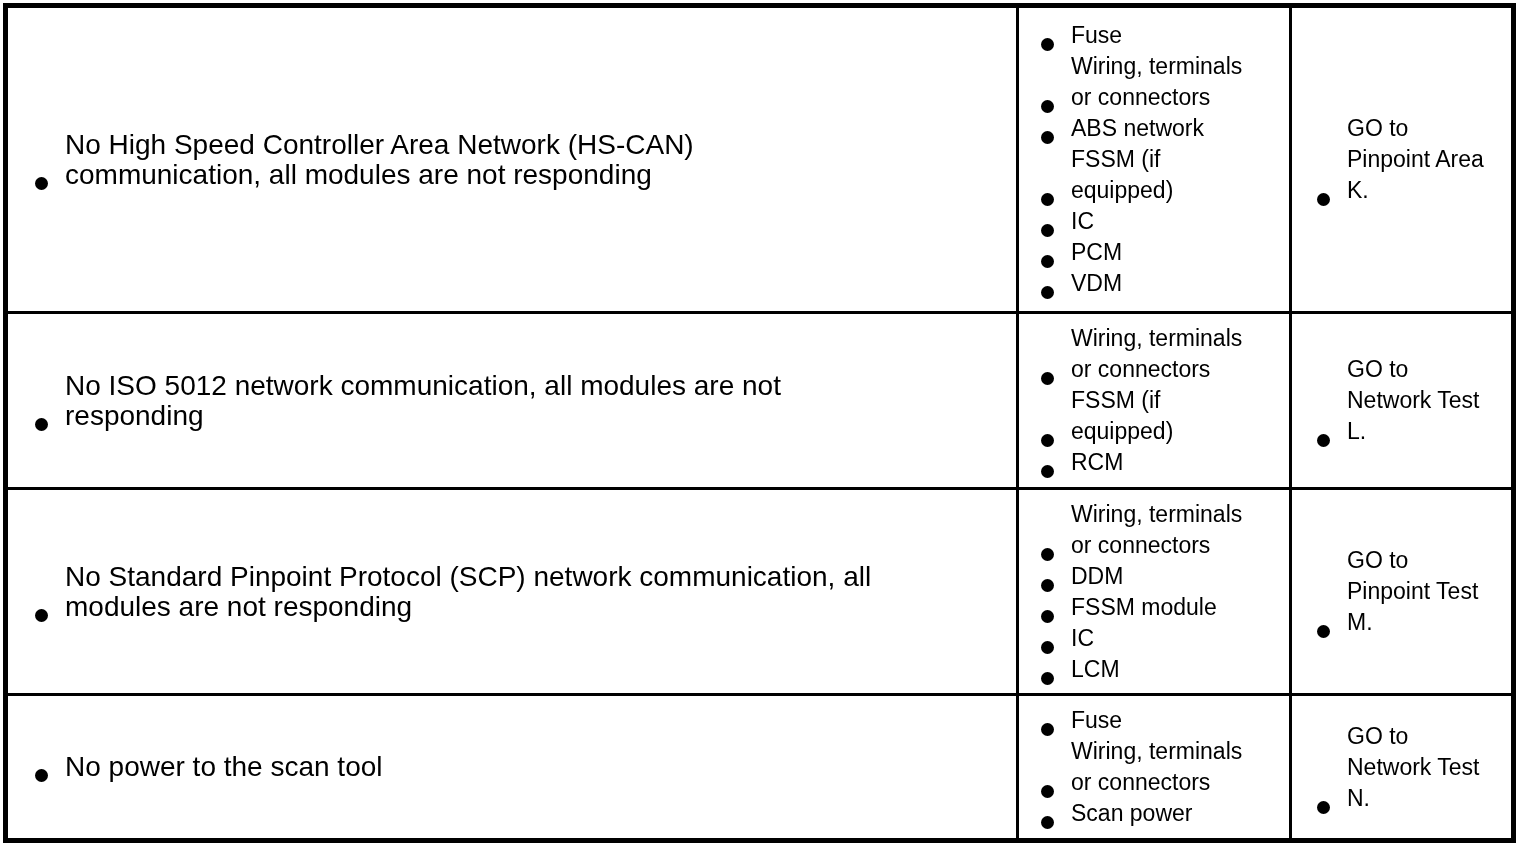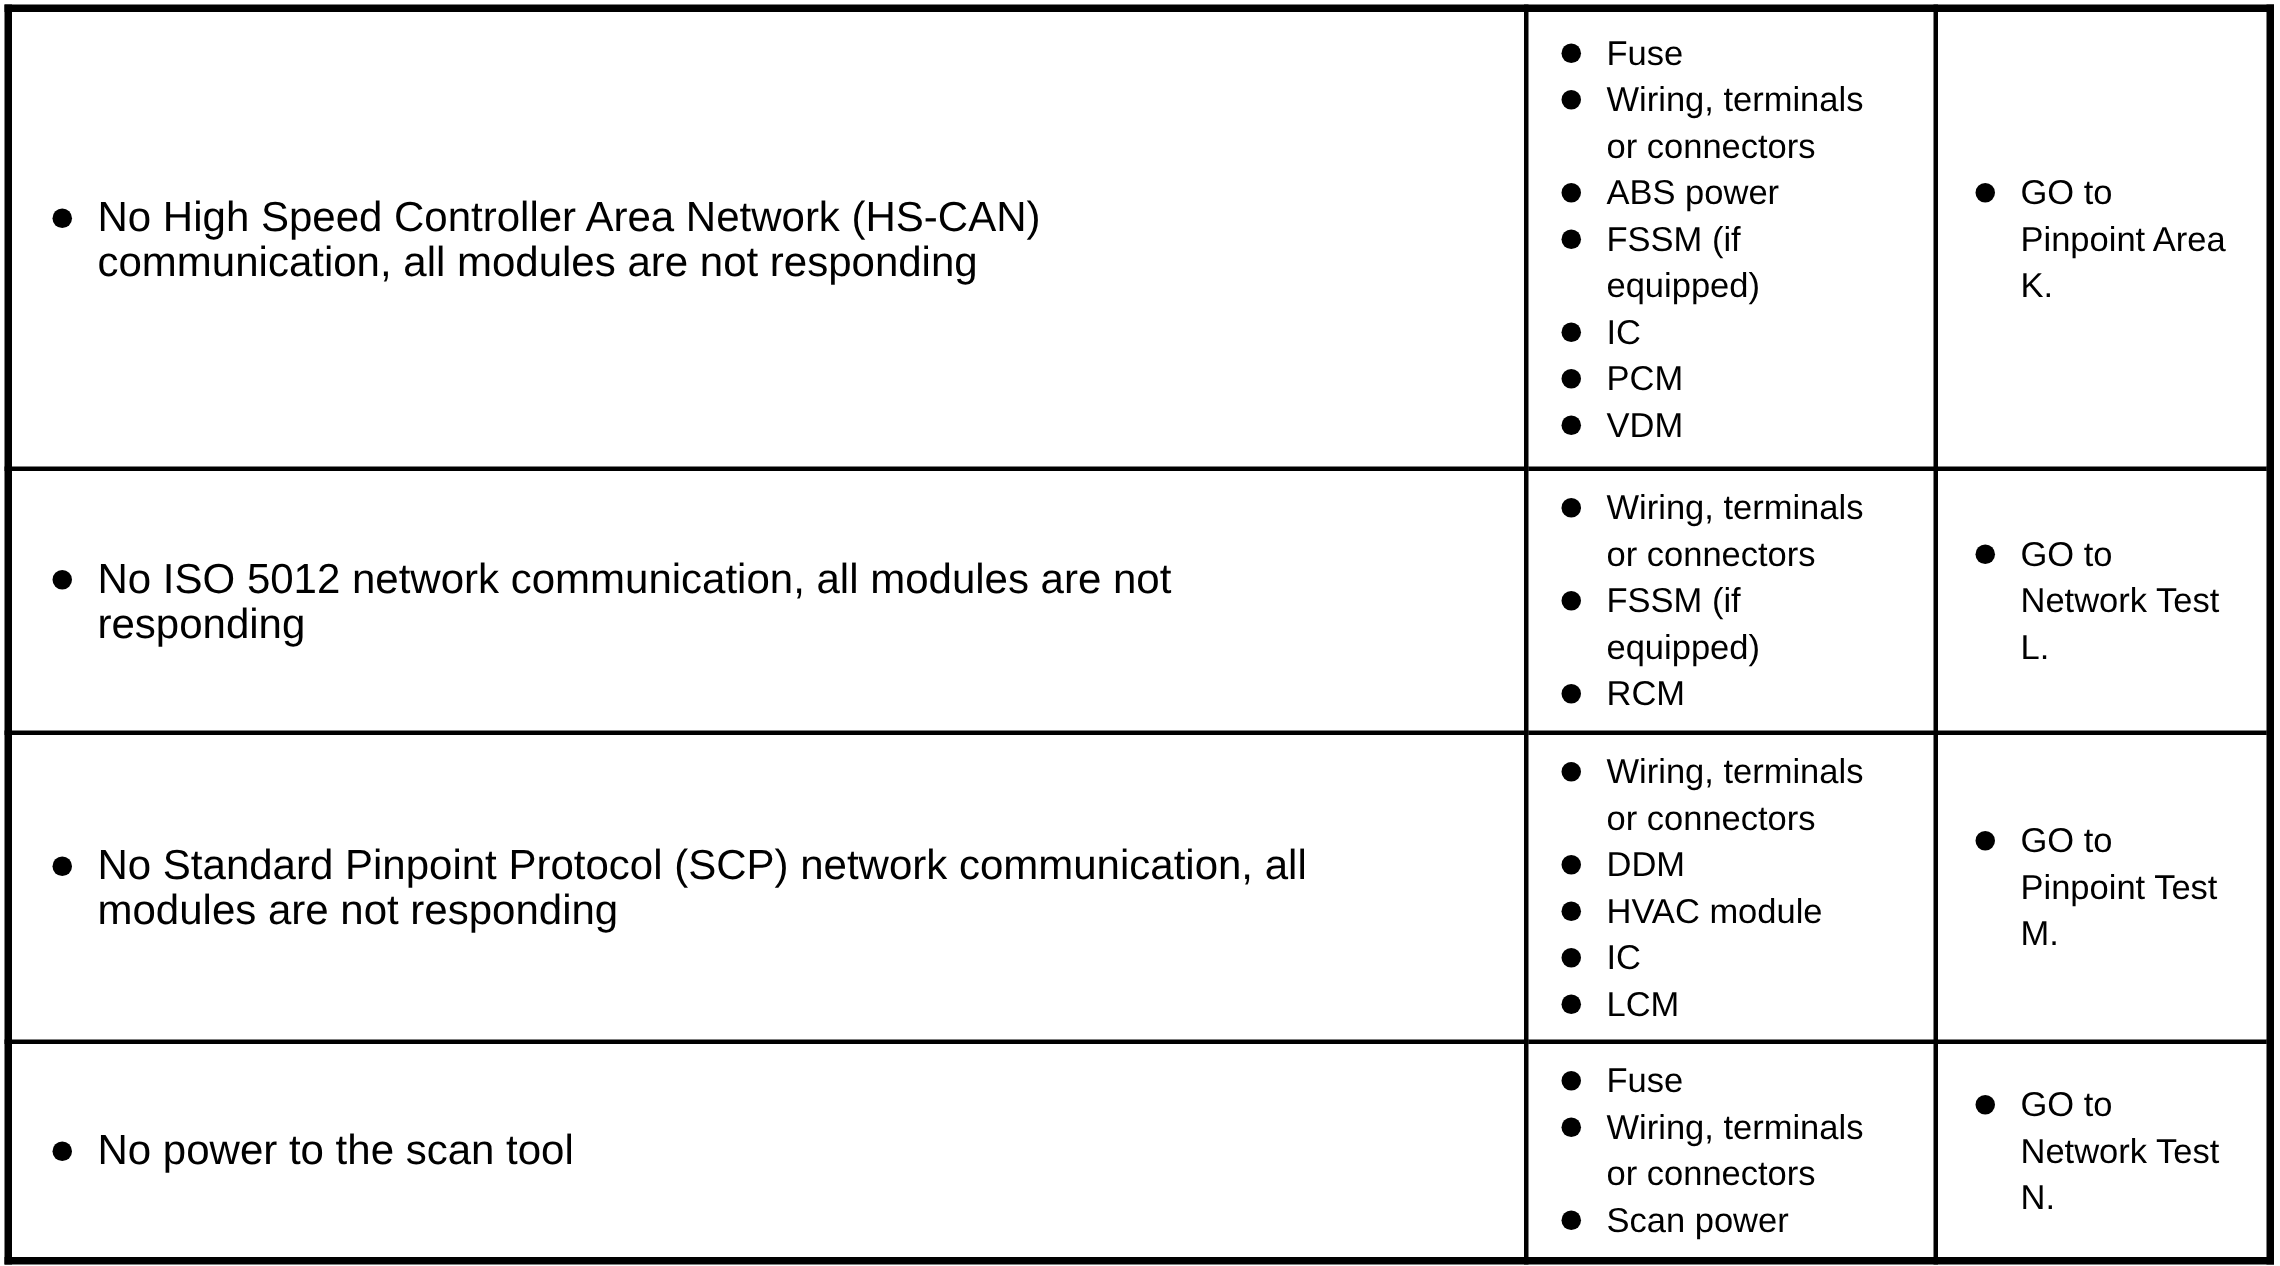--- a/index.html
+++ b/index.html
@@ -27,21 +27,21 @@
     padding: 0;
     overflow: hidden;
   }
   ul.cell-list {
     list-style: none;
     margin: 0;
     padding: 0;
   }
   li.cell-item {
     display: flex;
-    align-items: flex-start;
+    align-items: flex-end;
   }
   .bullet {
     flex: 0 0 13px;
     width: 13px;
     height: 13px;
     border-radius: 50%;
     background: #000000;
   }
   
   td.col-symptoms { padding-left: 27px; }
@@ -92,21 +92,21 @@
             <li class="cell-item">
               <span class="bullet"></span>
               <span class="item-text">Fuse</span>
             </li>
             <li class="cell-item">
               <span class="bullet"></span>
               <span class="item-text">Wiring, terminals or connectors</span>
             </li>
             <li class="cell-item">
               <span class="bullet"></span>
-              <span class="item-text">ABS power</span>
+              <span class="item-text">ABS network</span>
             </li>
             <li class="cell-item">
               <span class="bullet"></span>
               <span class="item-text">FSSM (if equipped)</span>
             </li>
             <li class="cell-item">
               <span class="bullet"></span>
               <span class="item-text">IC</span>
             </li>
             <li class="cell-item">
@@ -176,21 +176,21 @@
             <li class="cell-item">
               <span class="bullet"></span>
               <span class="item-text">Wiring, terminals or connectors</span>
             </li>
             <li class="cell-item">
               <span class="bullet"></span>
               <span class="item-text">DDM</span>
             </li>
             <li class="cell-item">
               <span class="bullet"></span>
-              <span class="item-text">HVAC module</span>
+              <span class="item-text">FSSM module</span>
             </li>
             <li class="cell-item">
               <span class="bullet"></span>
               <span class="item-text">IC</span>
             </li>
             <li class="cell-item">
               <span class="bullet"></span>
               <span class="item-text">LCM</span>
             </li>
           </ul>

